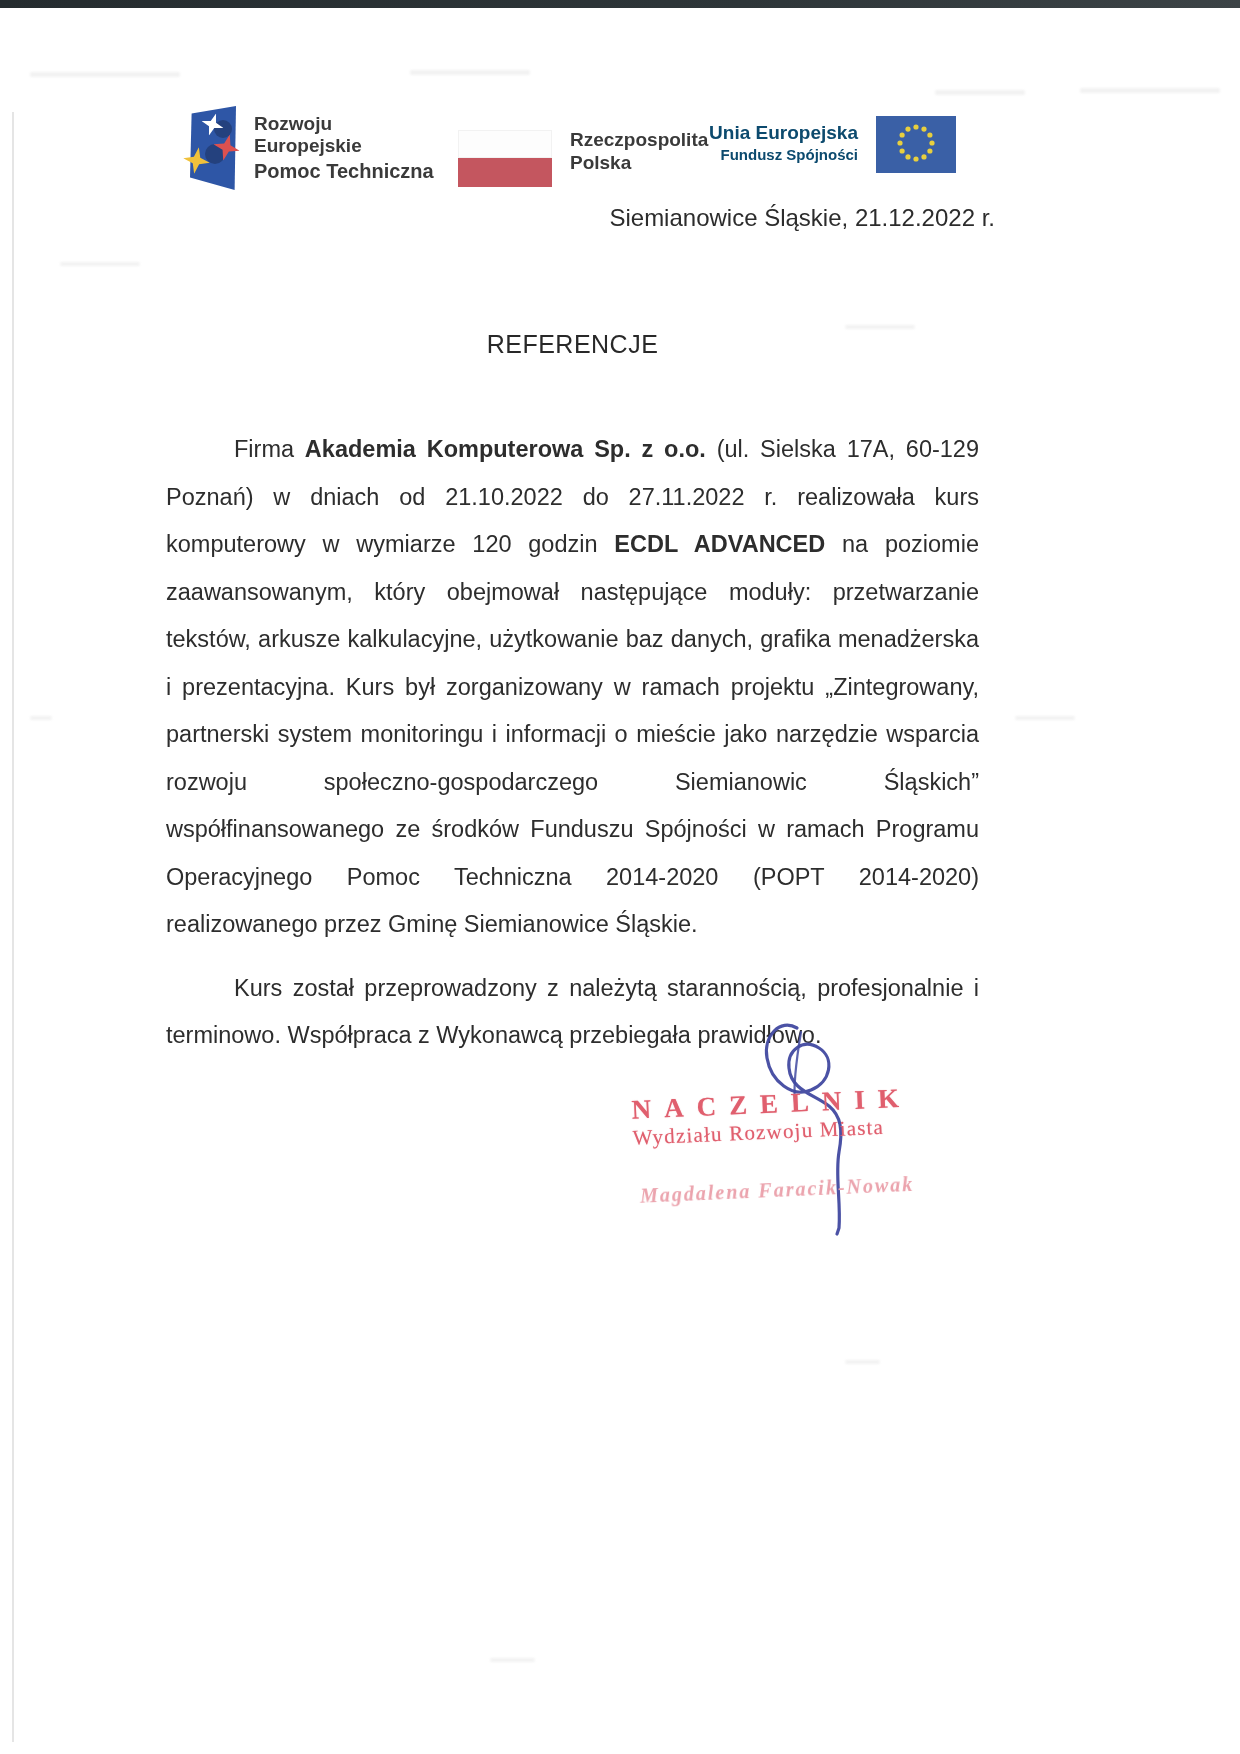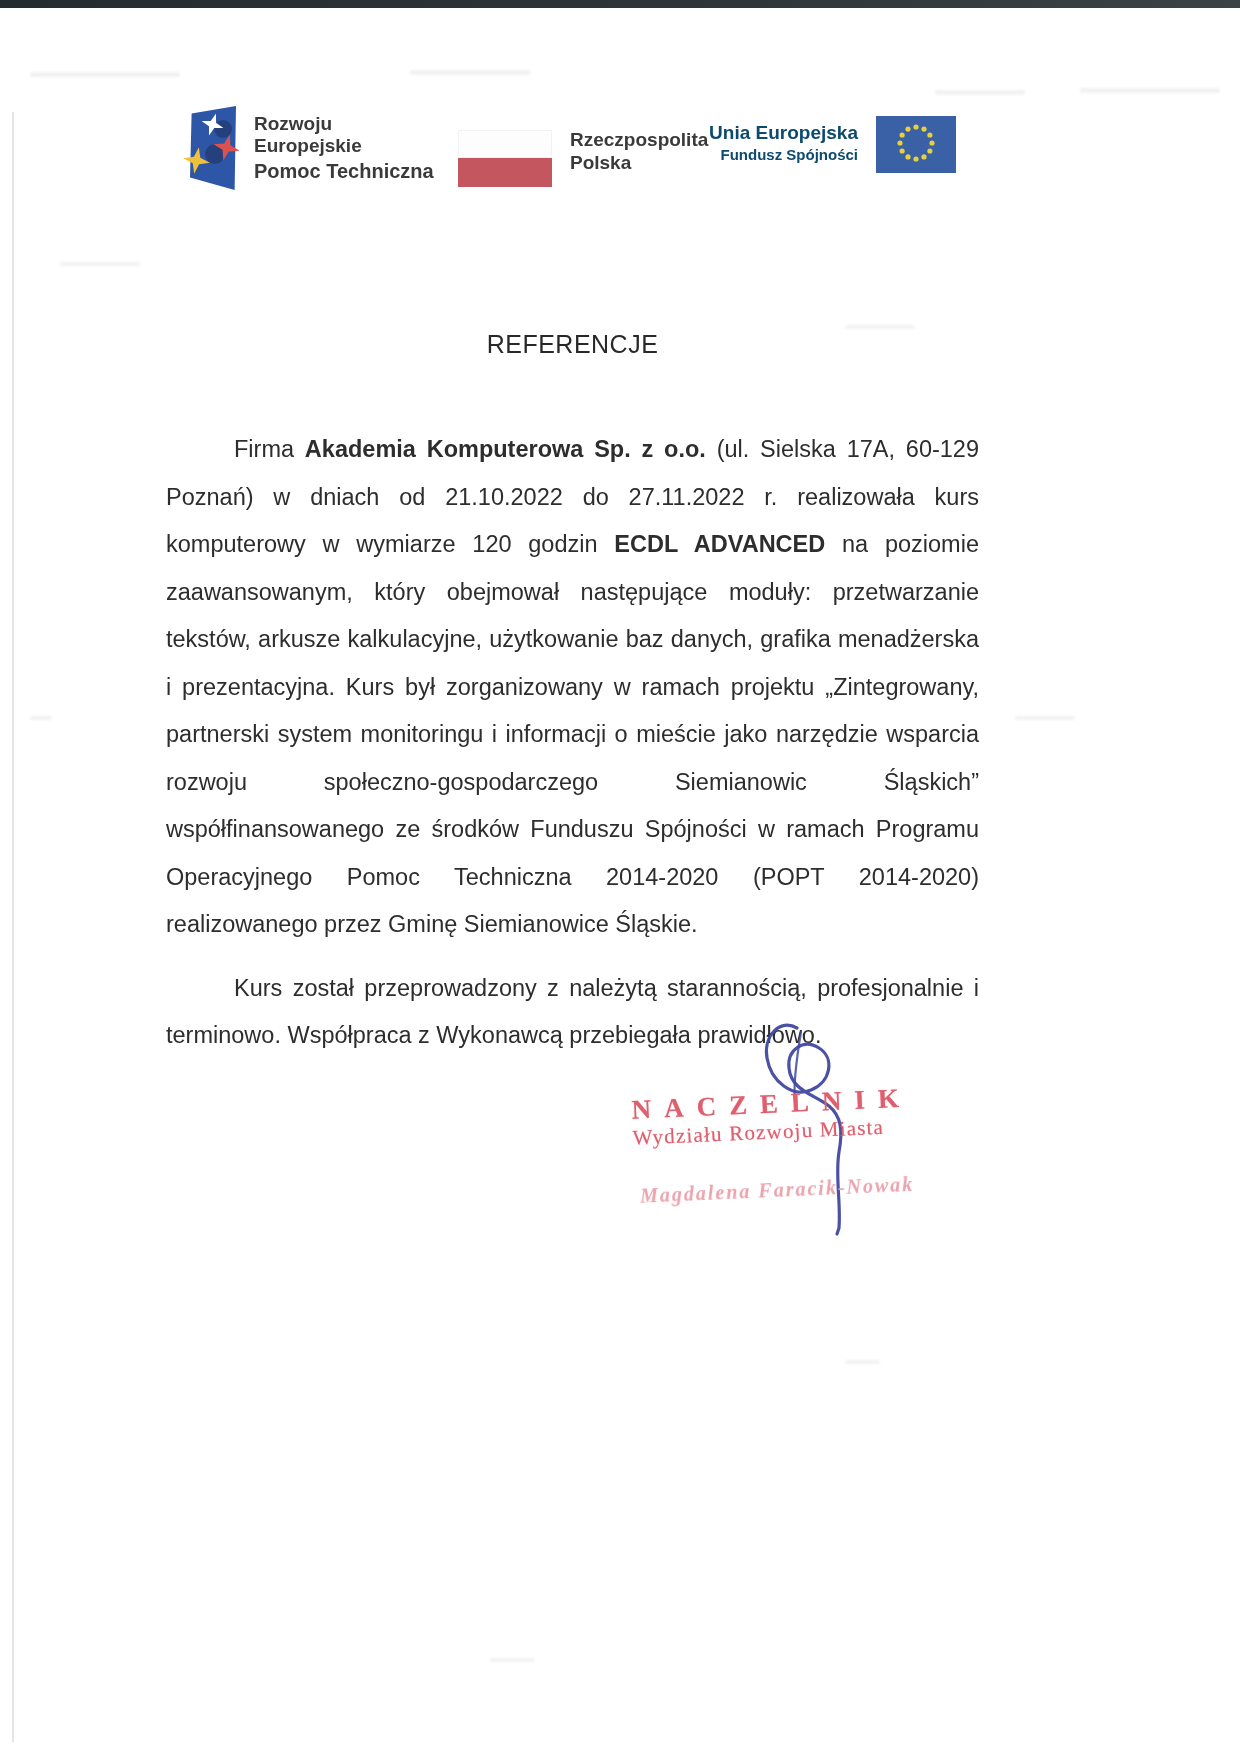--- a/index.html
+++ b/index.html
@@ -125,20 +125,21 @@
         <circle cx="40" cy="43" r="2.6"></circle>
           <circle cx="32" cy="40.9" r="2.6"></circle>
         <circle cx="26.1" cy="35" r="2.6"></circle>
           <circle cx="24" cy="27" r="2.6"></circle>
         <circle cx="26.1" cy="19" r="2.6"></circle>
           <circle cx="32" cy="13.1" r="2.6"></circle>
       </g>
     </svg>
   </div>
 
+  <div class="dateline">Siemianowice Śląskie, 21.12.2022 r.</div>
 
   <div class="doc-title">REFERENCJE</div>
 
   <div class="body-text">
     <p><span>Firma </span><b>Akademia Komputerowa Sp. z o.o.</b><span> (ul. Sielska 17A, 60-129 Poznań) w dniach od 21.10.2022 do 27.11.2022 r. realizowała kurs komputerowy w wymiarze 120 godzin </span><b>ECDL ADVANCED</b><span> na poziomie zaawansowanym, który obejmował następujące moduły: przetwarzanie tekstów, arkusze kalkulacyjne, użytkowanie baz danych, grafika menadżerska i prezentacyjna. Kurs był zorganizowany w ramach projektu „Zintegrowany, partnerski system monitoringu i informacji o mieście jako narzędzie wsparcia rozwoju społeczno-gospodarczego Siemianowic Śląskich” współfinansowanego ze środków Funduszu Spójności w ramach Programu Operacyjnego Pomoc Techniczna 2014-2020 (POPT 2014-2020) realizowanego przez Gminę Siemianowice Śląskie.</span></p>
     <p>Kurs został przeprowadzony z należytą starannością, profesjonalnie i terminowo. Współpraca z Wykonawcą przebiegała prawidłowo.</p>
   </div>
 
   <svg class="signature-svg" width="130" height="235" viewBox="0 0 130 235">
     <path d="M 62,22

